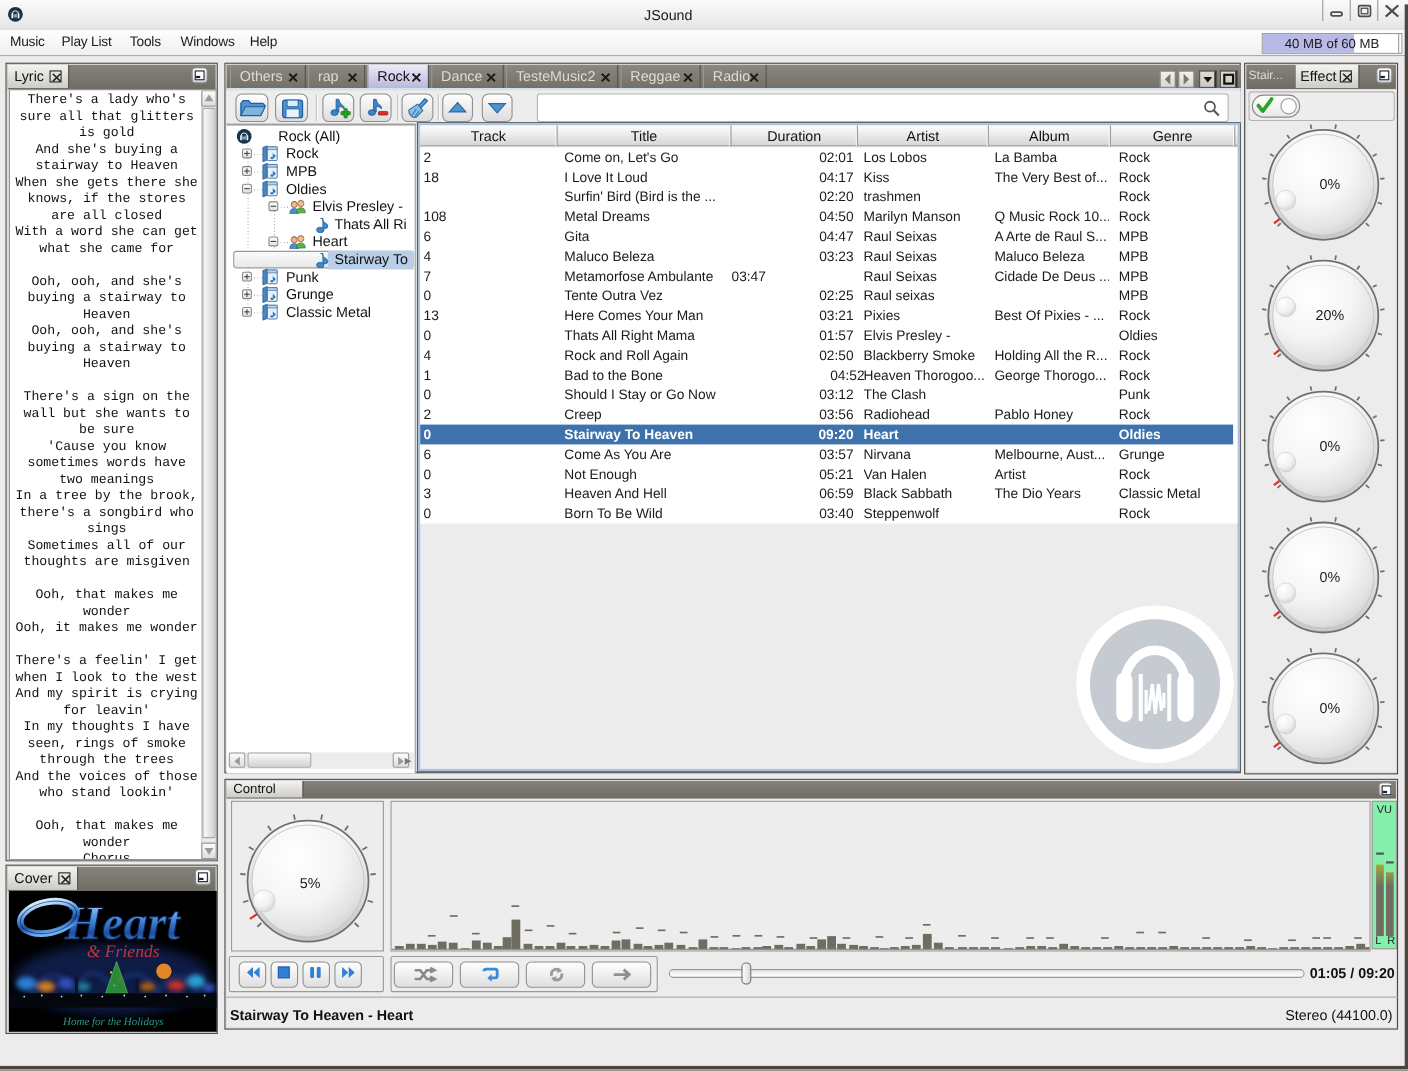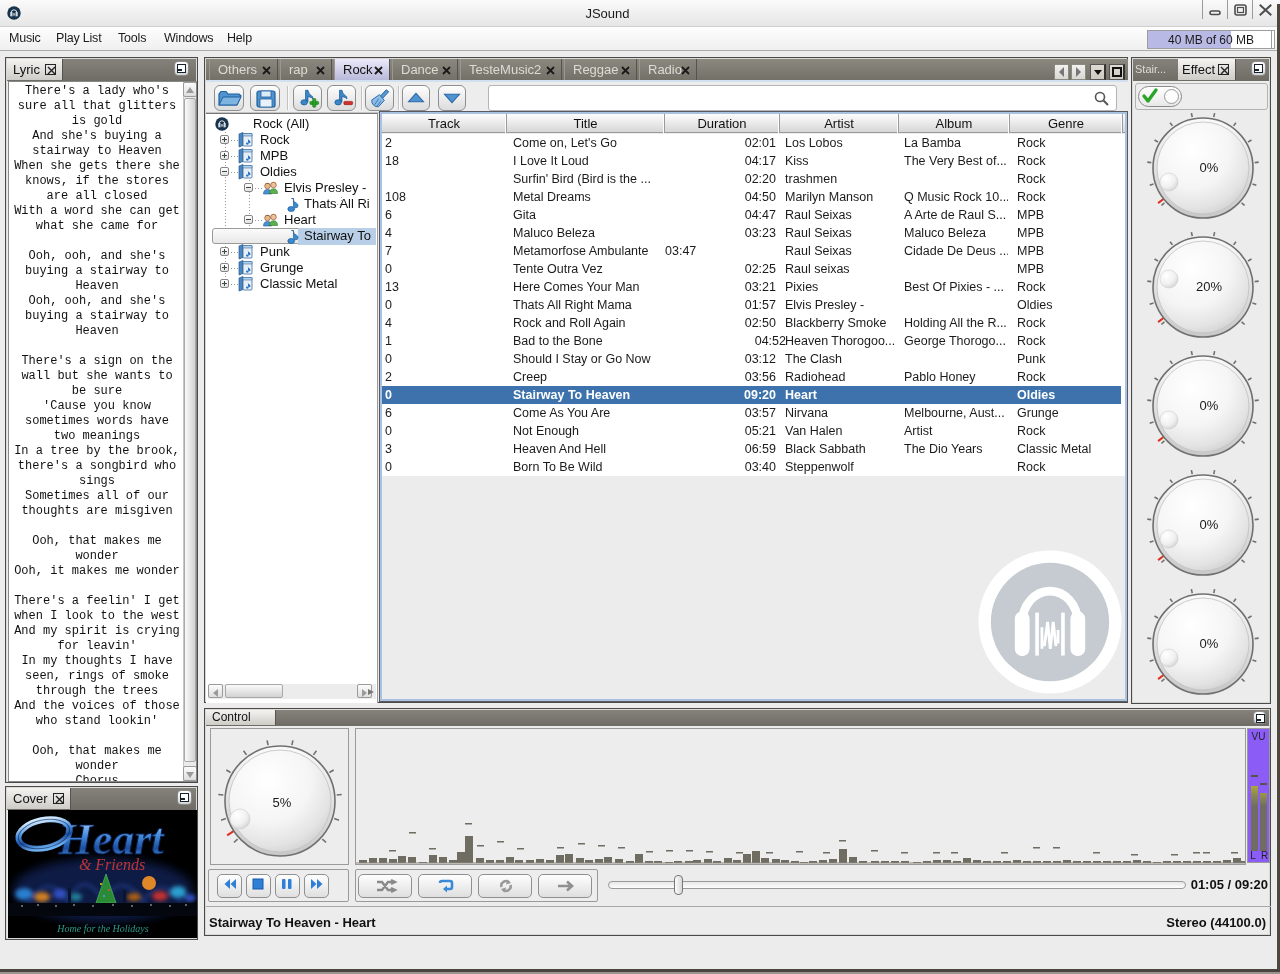--- a/index.html
+++ b/index.html
@@ -942,21 +942,21 @@
           <rect x="697" y="118" width="7" height="1.5" fill="#6f6d62"></rect>
           <rect x="737" y="123" width="7" height="1.5" fill="#6f6d62"></rect>
           <rect x="775" y="125" width="7" height="1.5" fill="#6f6d62"></rect>
           <rect x="815" y="125" width="7" height="1.5" fill="#6f6d62"></rect>
           <rect x="837" y="123" width="7" height="1.5" fill="#6f6d62"></rect>
           <rect x="847" y="123" width="7" height="1.5" fill="#6f6d62"></rect>
           <rect x="875" y="123" width="7" height="1.5" fill="#6f6d62"></rect>
           <rect x="0" y="133.5" width="889" height="1" fill="#8a887e"></rect>
         </svg>
       </div>
-      <div class="abs" style="left:1042px;top:19px;width:23px;height:135px;border:1px solid #9a9a9a;background:#8b5cf6;font-size:10px;color:#222">
+      <div class="abs" style="left:1042px;top:19px;width:23px;height:135px;border:1px solid #9a9a9a;background:#86efac;font-size:10px;color:#222">
         <div style="position:absolute;left:0;top:2px;width:100%;text-align:center">VU</div>
         <div style="position:absolute;left:3px;top:57px;width:7px;height:65px;background:linear-gradient(#aaa938,#8a8950 14%,#6f6d62 32%,#6f6d62)"></div>
         <div style="position:absolute;left:12px;top:64px;width:7px;height:58px;background:linear-gradient(#9a9945,#6f6d62 22%,#6f6d62)"></div>
         <div style="position:absolute;left:3px;top:46px;width:7px;height:2px;background:#55544c"></div>
         <div style="position:absolute;left:12px;top:54px;width:7px;height:2px;background:#55544c"></div>
         <div style="position:absolute;left:2px;bottom:1px;width:20px;text-align:center;letter-spacing:1.5px">L R</div>
       </div>
       <div class="abs" style="left:3px;top:160px;width:141px;height:33px;border:1px solid #9a9a9a;border-radius:2px;background:#ededed">
         <div class="ctlbtn" style="left:8px;top:4px;width:25px"><svg width="23" height="18" viewBox="0 0 23 18">
             <path d="M12,4 L12,14 L6.5,9 Z" fill="#2f7fd6"></path>
@@ -999,14 +999,14 @@
           </svg>
         </div>
       </div>
       <div class="abs" style="left:399px;top:160px;width:664px;height:33px">
         <div style="position:absolute;left:4px;top:12px;width:578px;height:8px;background:linear-gradient(#e8e8e8,#fdfdfd);border:1px solid #9a9a9a;border-radius:4px"></div>
         <div style="position:absolute;left:70px;top:6px;width:9px;height:20px;background:linear-gradient(90deg,#fdfdfd,#d8d8d8);border:1px solid #777;border-radius:4px"></div>
         <div style="position:absolute;right:0;top:8px;font-size:13px;font-weight:bold;color:#111">01:05 / 09:20</div>
       </div>
       <div class="abs" style="left:1px;top:197px;width:1065px;height:1px;background:#a8a8a8"></div>
       <div class="abs" style="left:4px;top:206px;font-size:13px;font-weight:bold;color:#111">Stairway To Heaven - Heart</div>
-      <div class="abs" style="right:4px;top:206px;font-size:13px;font-weight:bold;color:#111">Stereo (44100.0)</div>
+      <div class="abs" style="right:4px;top:206px;font-size:13px;font-weight:normal;color:#111">Stereo (44100.0)</div>
     </div>
   </div>
 </body></html>

